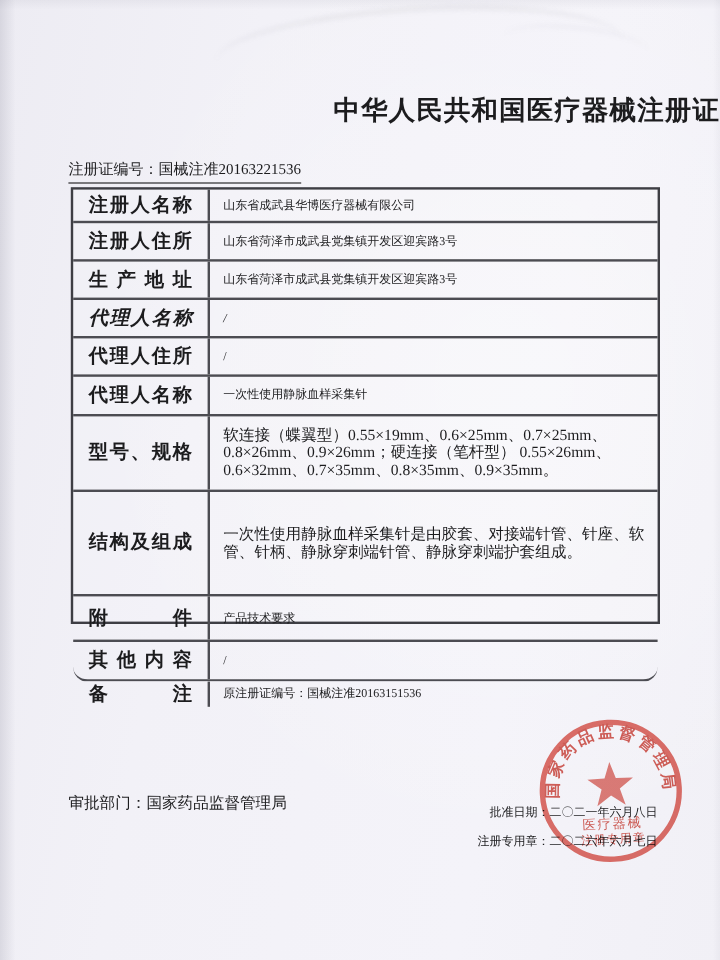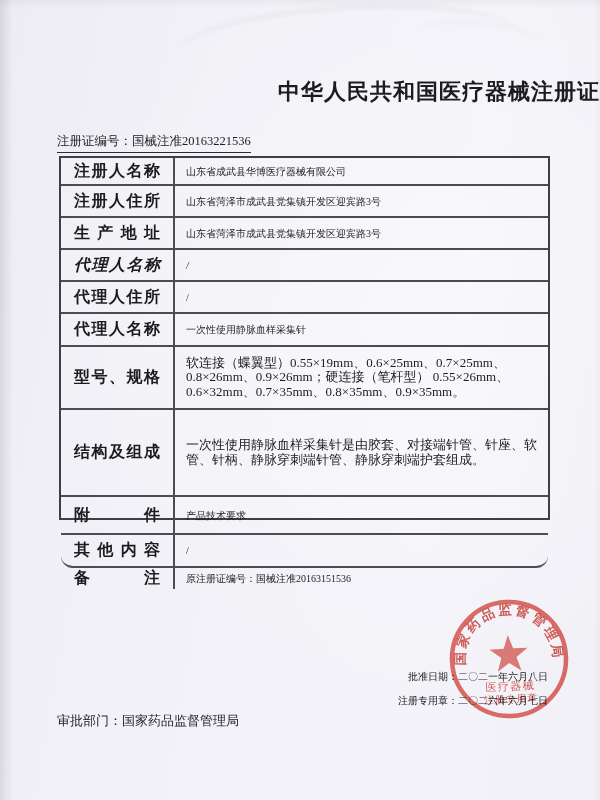--- a/index.html
+++ b/index.html
@@ -51,21 +51,21 @@
   }
   .cell-label > div {
     width:100%; padding:0 13px; font-weight:bold; font-size:16px;
     text-align:justify; text-align-last:justify;
   }
   .cell-value {
     flex:1; display:flex; align-items:center;
     padding:2px 8px 2px 11px; font-size:10px; line-height:17px;
   }
   .row.small .cell-value { font-size:13px; line-height:14.6px; }
-  .dept-line { position:absolute; left:57px; top:712px; font-size:13px; }
+  .dept-line { position:absolute; left:57px; top:660px; font-size:13px; }
   .date-line { position:absolute; right:52px; font-size:10px; }
   .date-1 { top:670px; }
   .date-2 { top:694px; }
   .seal {
     position:absolute; left:447px; top:597px; width:124px; height:124px;
     mix-blend-mode:multiply; opacity:.85; transform:rotate(-3deg);
     pointer-events:none;
   }
   .seal text { font-family:"Liberation Serif","DejaVu Serif",serif; }
 </style>

